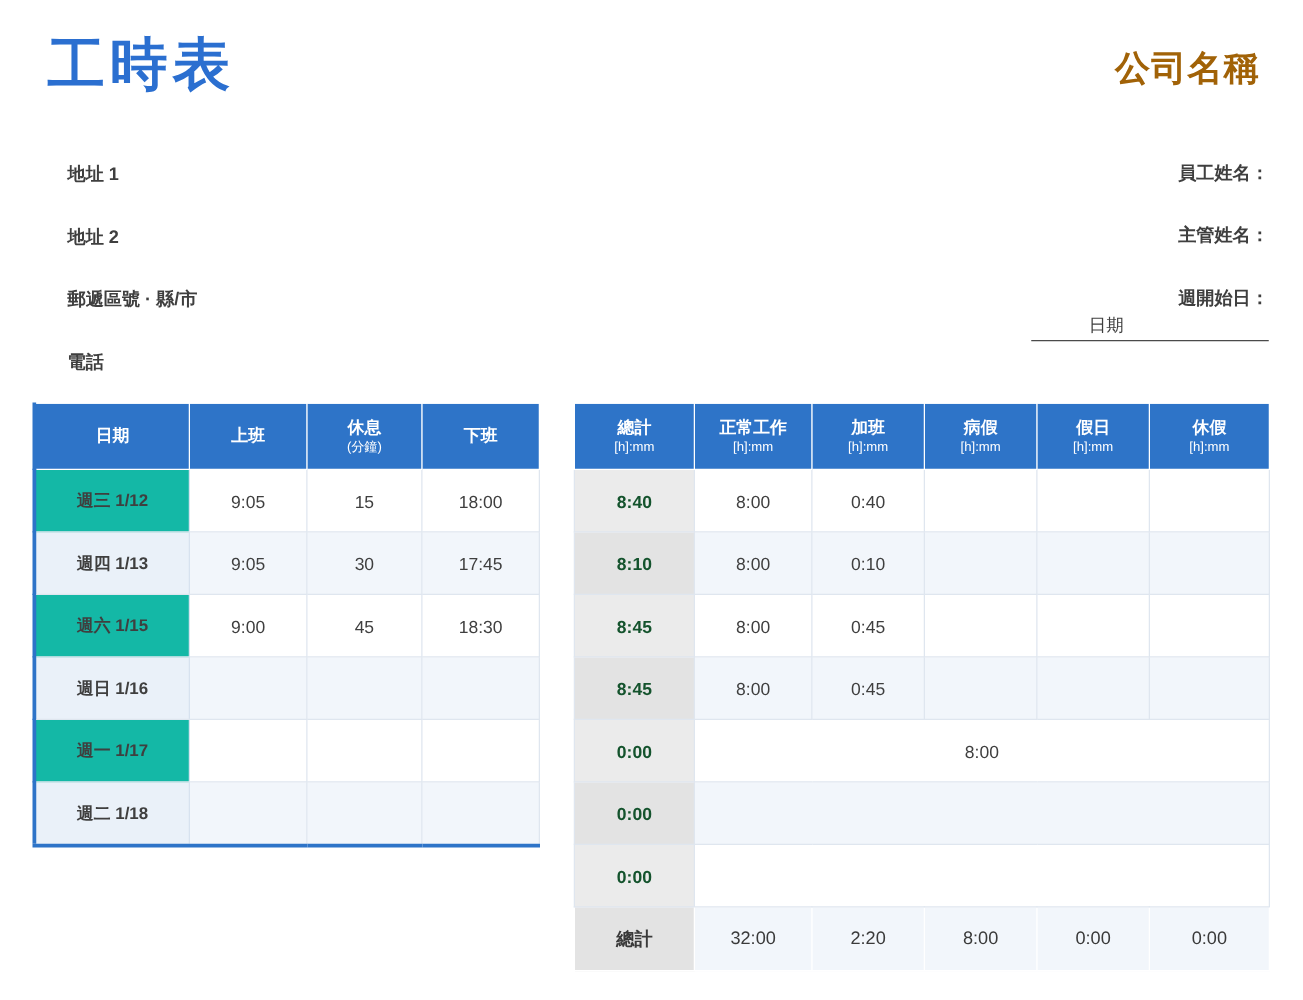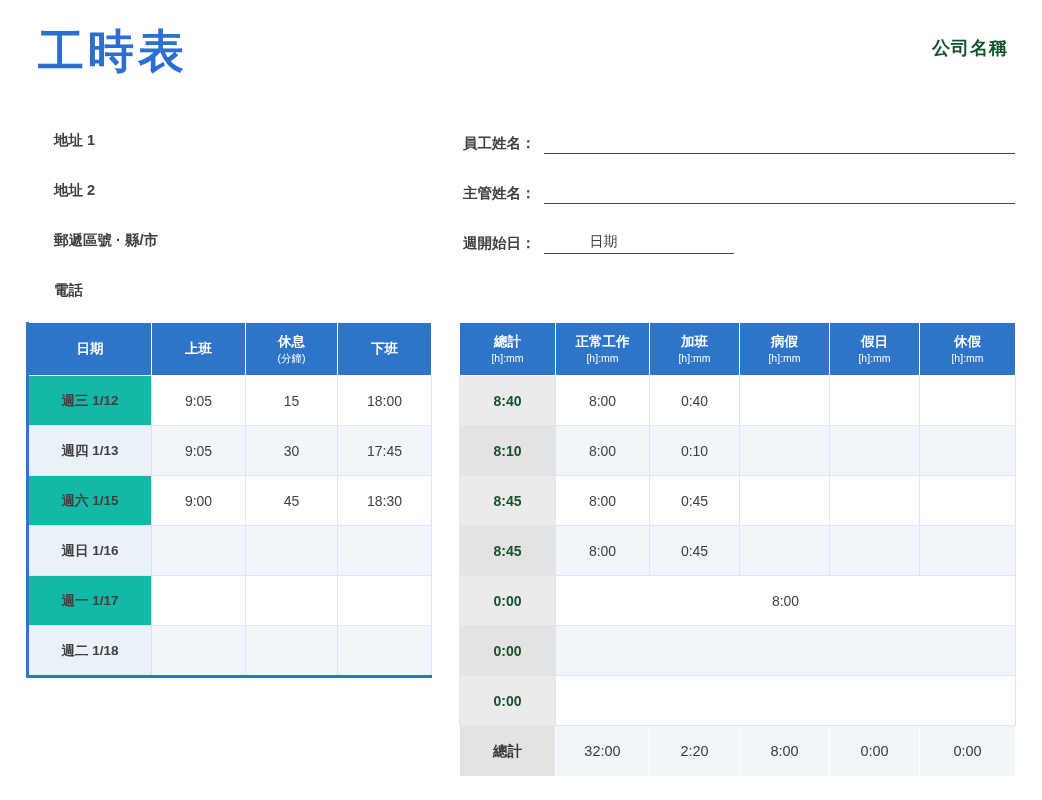--- a/index.html
+++ b/index.html
@@ -38,23 +38,23 @@
     font-size: 46px;
     font-weight: bold;
     color: #2b6fd0;
     letter-spacing: 4px;
     line-height: 58px;
   }
   .company-name {
     position: absolute;
     right: 0;
     top: 14px;
-    font-size: 18px;
-    font-weight: bold;
-    color: #14532d;
+    font-size: 28px;
+    font-weight: bold;
+    color: #a16207;
     letter-spacing: 1px;
   }
 
   
   .addr-block {
     position: absolute;
     left: 32px;
     top: 128px;
     width: 400px;
   }
@@ -73,20 +73,21 @@
     position: absolute;
     left: 463px;
     top: 128px;
     width: 552px;
   }
   .field-row {
     display: flex;
     align-items: flex-end;
     height: 26px;
     margin-bottom: 24px;
+    flex-direction: column;
   }
   .field-label {
     font-size: 14.5px;
     font-weight: bold;
     color: #3f3f3f;
     white-space: nowrap;
     line-height: 22px;
   }
   .field-rule {
     flex: 1;

